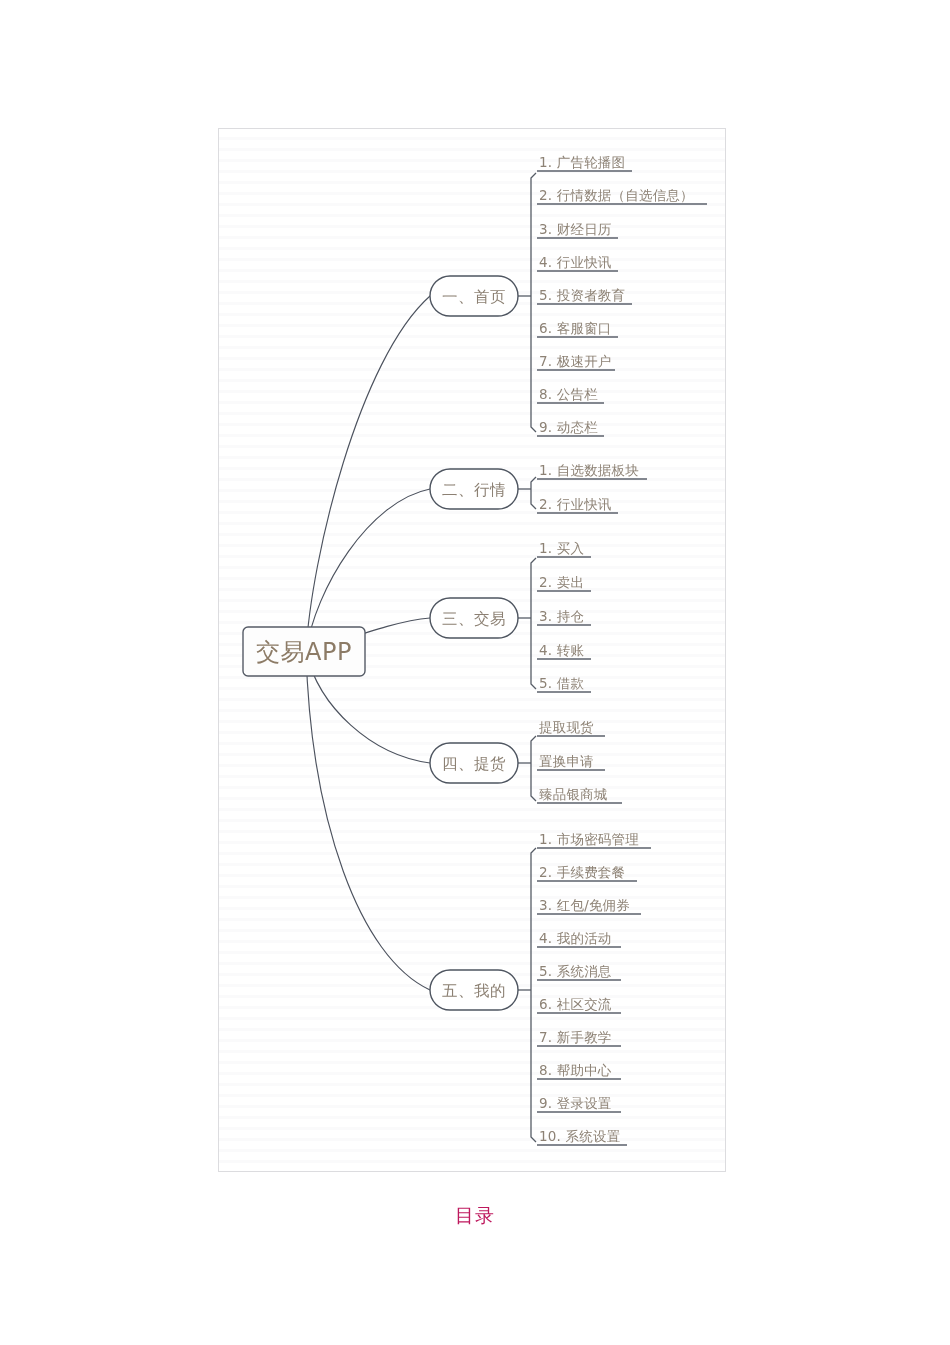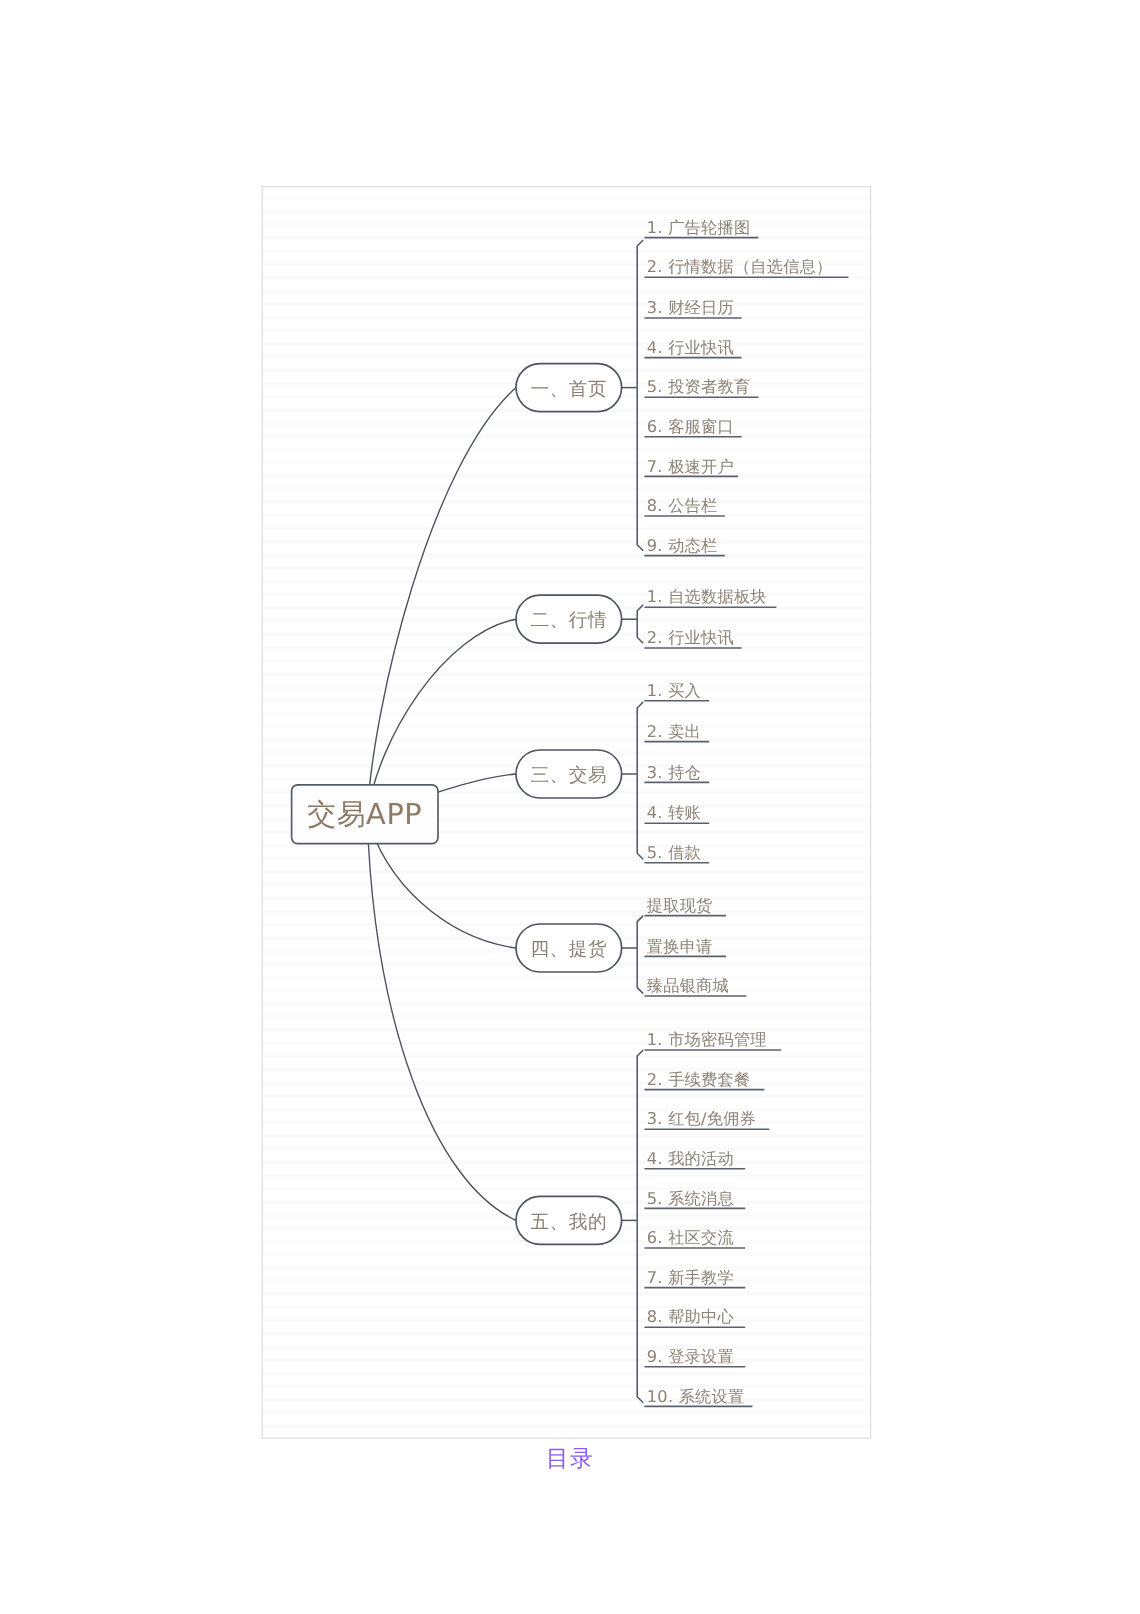--- a/index.html
+++ b/index.html
@@ -36,21 +36,20 @@
     border: 1px solid #dcdcdf;
     box-sizing: border-box;
     background-color: #ffffff;
     background-image: repeating-linear-gradient(
         to bottom,
         #ffffff 0px,
         #ffffff 8px,
         #fafafb 8px,
         #fafafb 11px);
     overflow: hidden;
-    margin-top: 27px;
   }
 
   #mindmap-svg {
     position: absolute;
     left: 0;
     top: 0;
     display: block;
   }
 
   
@@ -103,21 +102,21 @@
 
   
   #caption {
     position: absolute;
     left: 0;
     top: 1203px;
     width: 950px;
     text-align: center;
     font-family: "Liberation Serif", "DejaVu Serif", serif;
     font-size: 19px;
-    color: #8b5cf6;
+    color: #be185d;
     letter-spacing: 1px;
   }
 </style>
 </head>
 <body>
 
 <div id="page">
 
   <div id="mindmap-frame">
     <svg id="mindmap-svg" width="508" height="1044" viewBox="0 0 508 1044" xmlns="http://www.w3.org/2000/svg">

